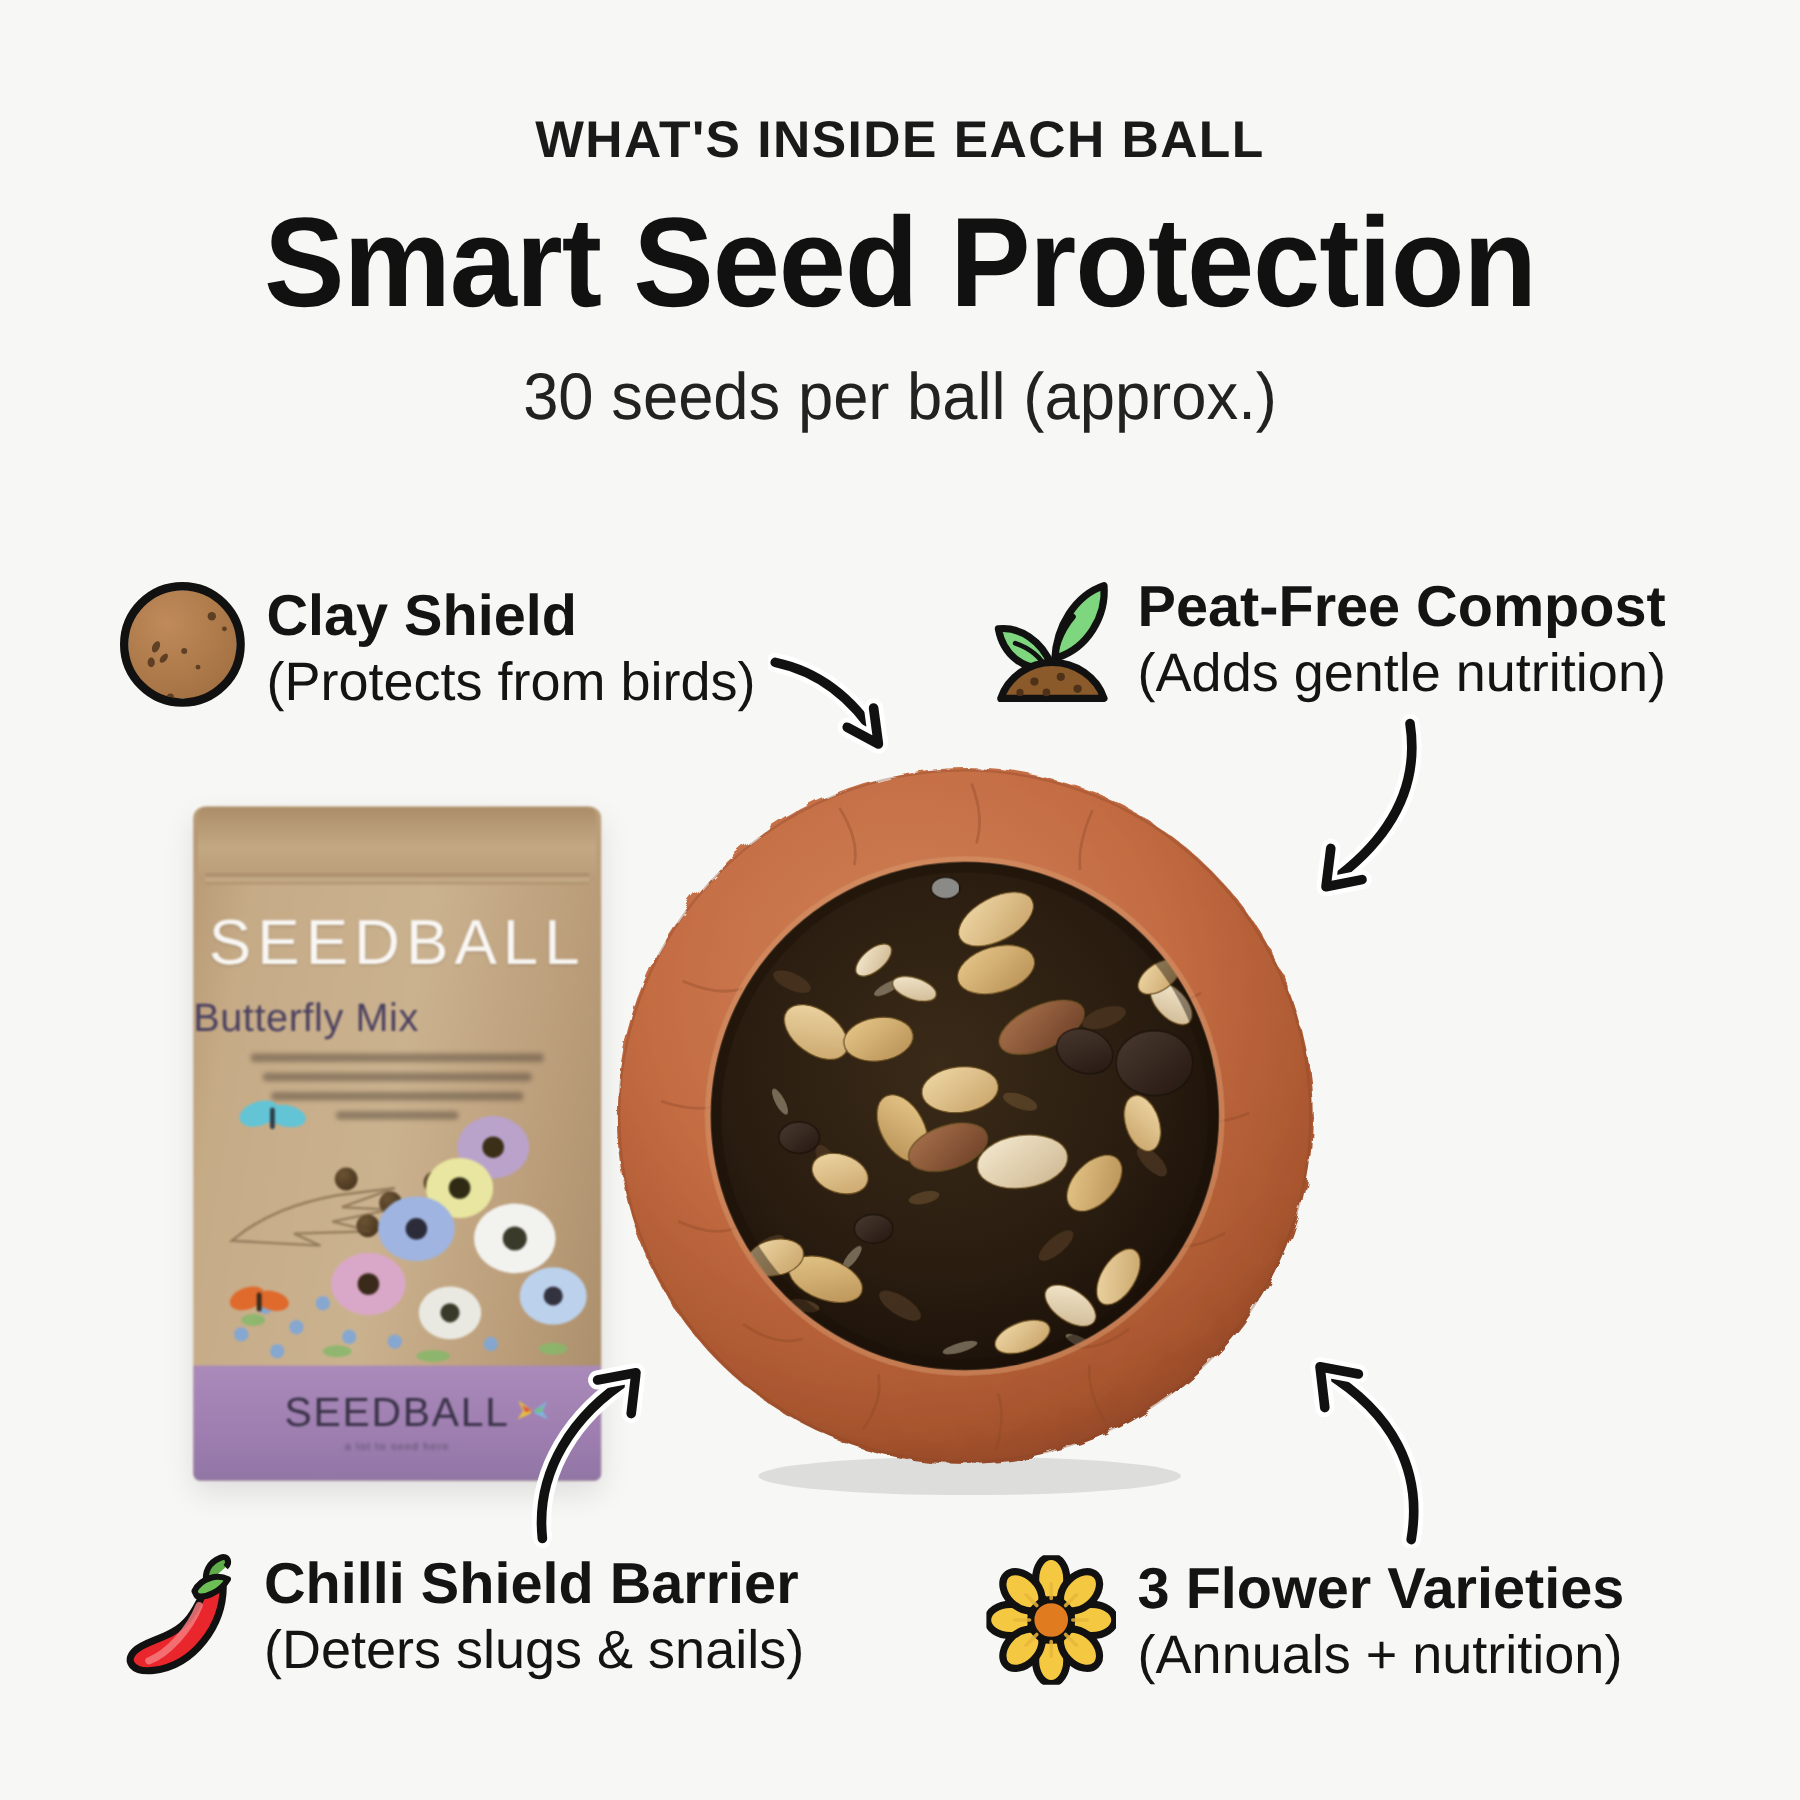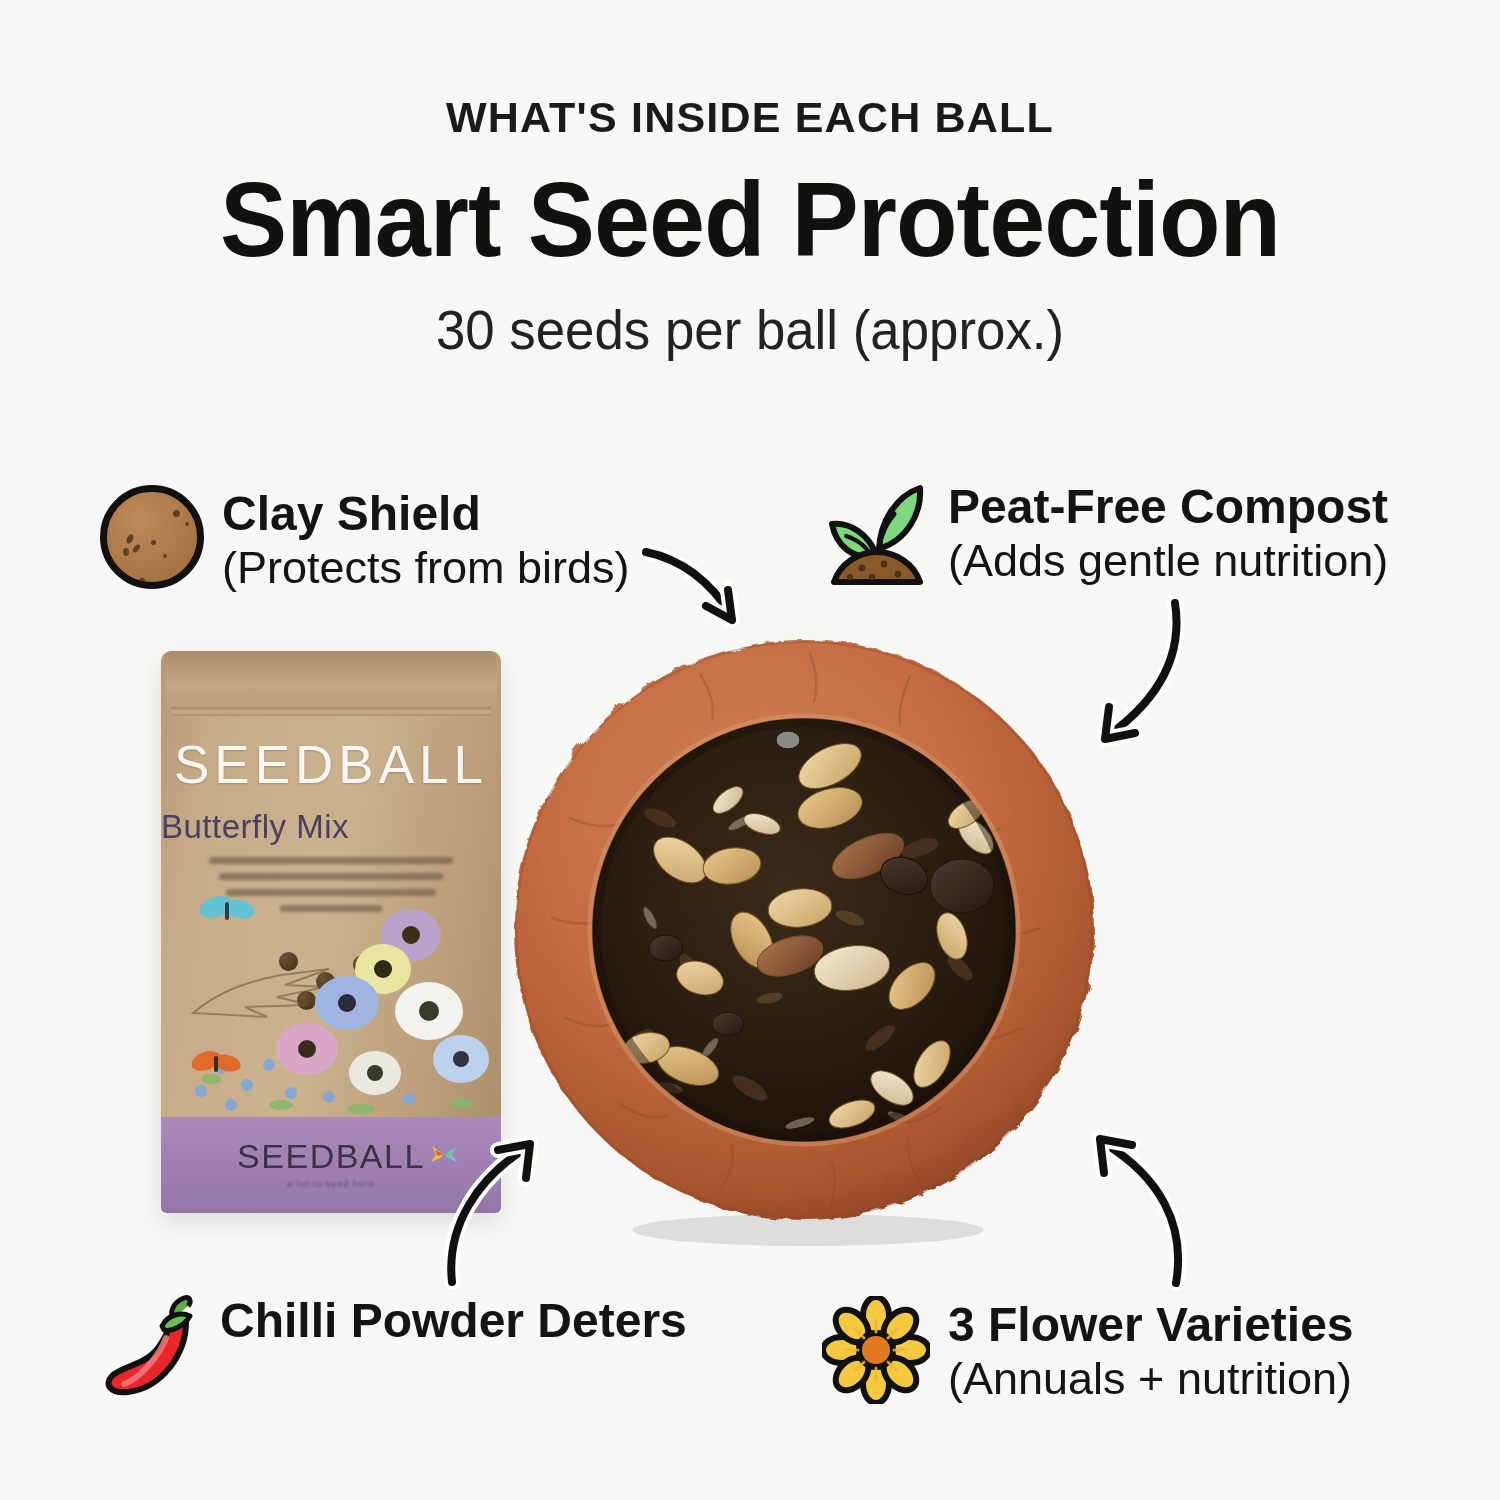--- a/index.html
+++ b/index.html
@@ -57,21 +57,21 @@
   .clay-disc{
     width:104px;height:104px;border-radius:50%;
     background:
       radial-gradient(circle at 36% 30%, #c08a5b 0%, #b07c4c 45%, #9d6b3e 100%);
     border:7px solid #111;box-sizing:border-box;position:relative;overflow:hidden;
   }
   .clay-disc .sp{position:absolute;background:#4a3019;border-radius:50%;opacity:.8;}
 
   
   #packet{
-    position:absolute;left:161px;top:651px;width:296px;height:562px;
+    position:absolute;left:161px;top:672px;width:296px;height:562px;
     filter:blur(0.7px);
   }
   .pk-body{
     position:absolute;left:0;top:0;width:340px;height:562px;
     border-radius:10px 10px 6px 6px;
     background:
       linear-gradient(100deg,#b69873 0%,#c6ab87 14%,#cbb28f 48%,#bb9d79 78%,#a98d6a 100%);
     box-shadow:0 10px 26px rgba(0,0,0,.10);
     overflow:hidden;
   }
@@ -431,21 +431,22 @@
   <div class="callout" id="cal-chilli">
     <div class="ico">
       <svg width="102" height="112" viewBox="0 0 102 112">
         <path d="M86 30 C86 62 62 96 28 100 C10 102 4 92 12 84 C22 74 44 74 58 56 C70 40 70 28 78 26 Z" fill="#e8262c" stroke="#111" stroke-width="6" stroke-linejoin="round"></path>
         <path d="M24 92 C40 86 58 66 66 46" stroke="#f47a7e" stroke-width="6" fill="none" stroke-linecap="round" opacity=".85"></path>
         <path d="M72 28 C70 18 74 10 84 6 C90 4 92 10 88 14" fill="#5fae4a" stroke="#111" stroke-width="5" stroke-linejoin="round"></path>
         <path d="M62 34 C68 22 82 20 90 24 C84 34 72 40 64 38 Z" fill="#6cbf55" stroke="#111" stroke-width="5" stroke-linejoin="round"></path>
       </svg>
     </div>
     <div class="txt">
-      <div class="c-title">Chilli Powder Deters</div>
+      <div class="c-title">Chilli Shield Barrier</div>
+      <div class="c-sub">(Deters slugs &amp; snails)</div>
     </div>
   </div>
 
   <div class="callout right" id="cal-flower">
     <div class="ico">
       <svg width="108" height="108" viewBox="0 0 108 108">
         <g stroke="#111" stroke-width="6" stroke-linejoin="round">
           <g fill="#f5c842">
             <ellipse cx="54" cy="20" rx="13" ry="19"></ellipse>
             <ellipse cx="54" cy="88" rx="13" ry="19"></ellipse>

